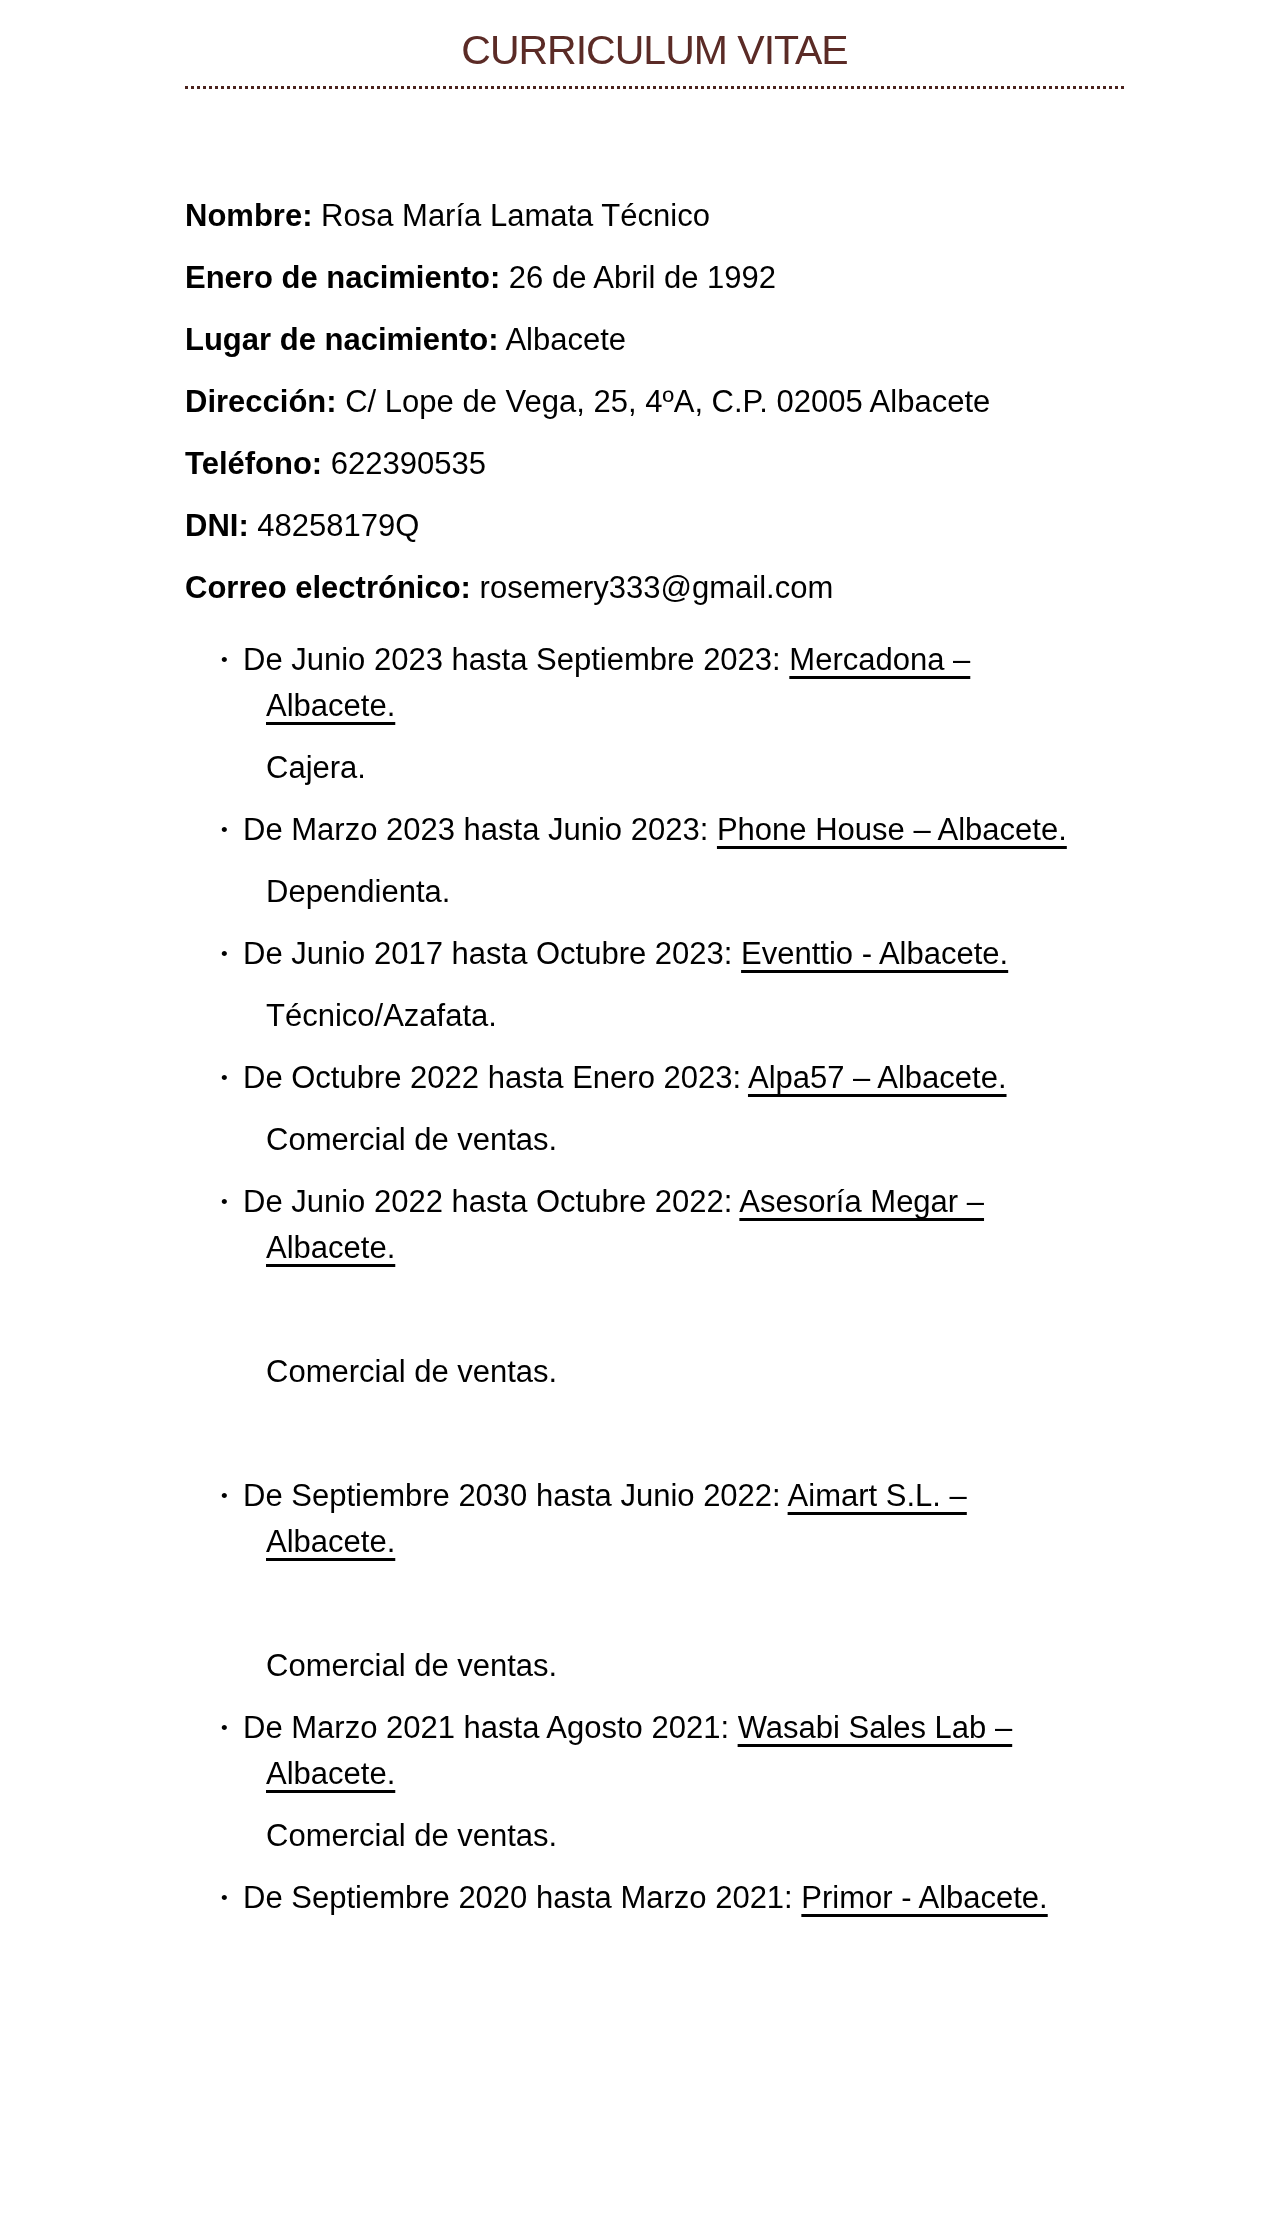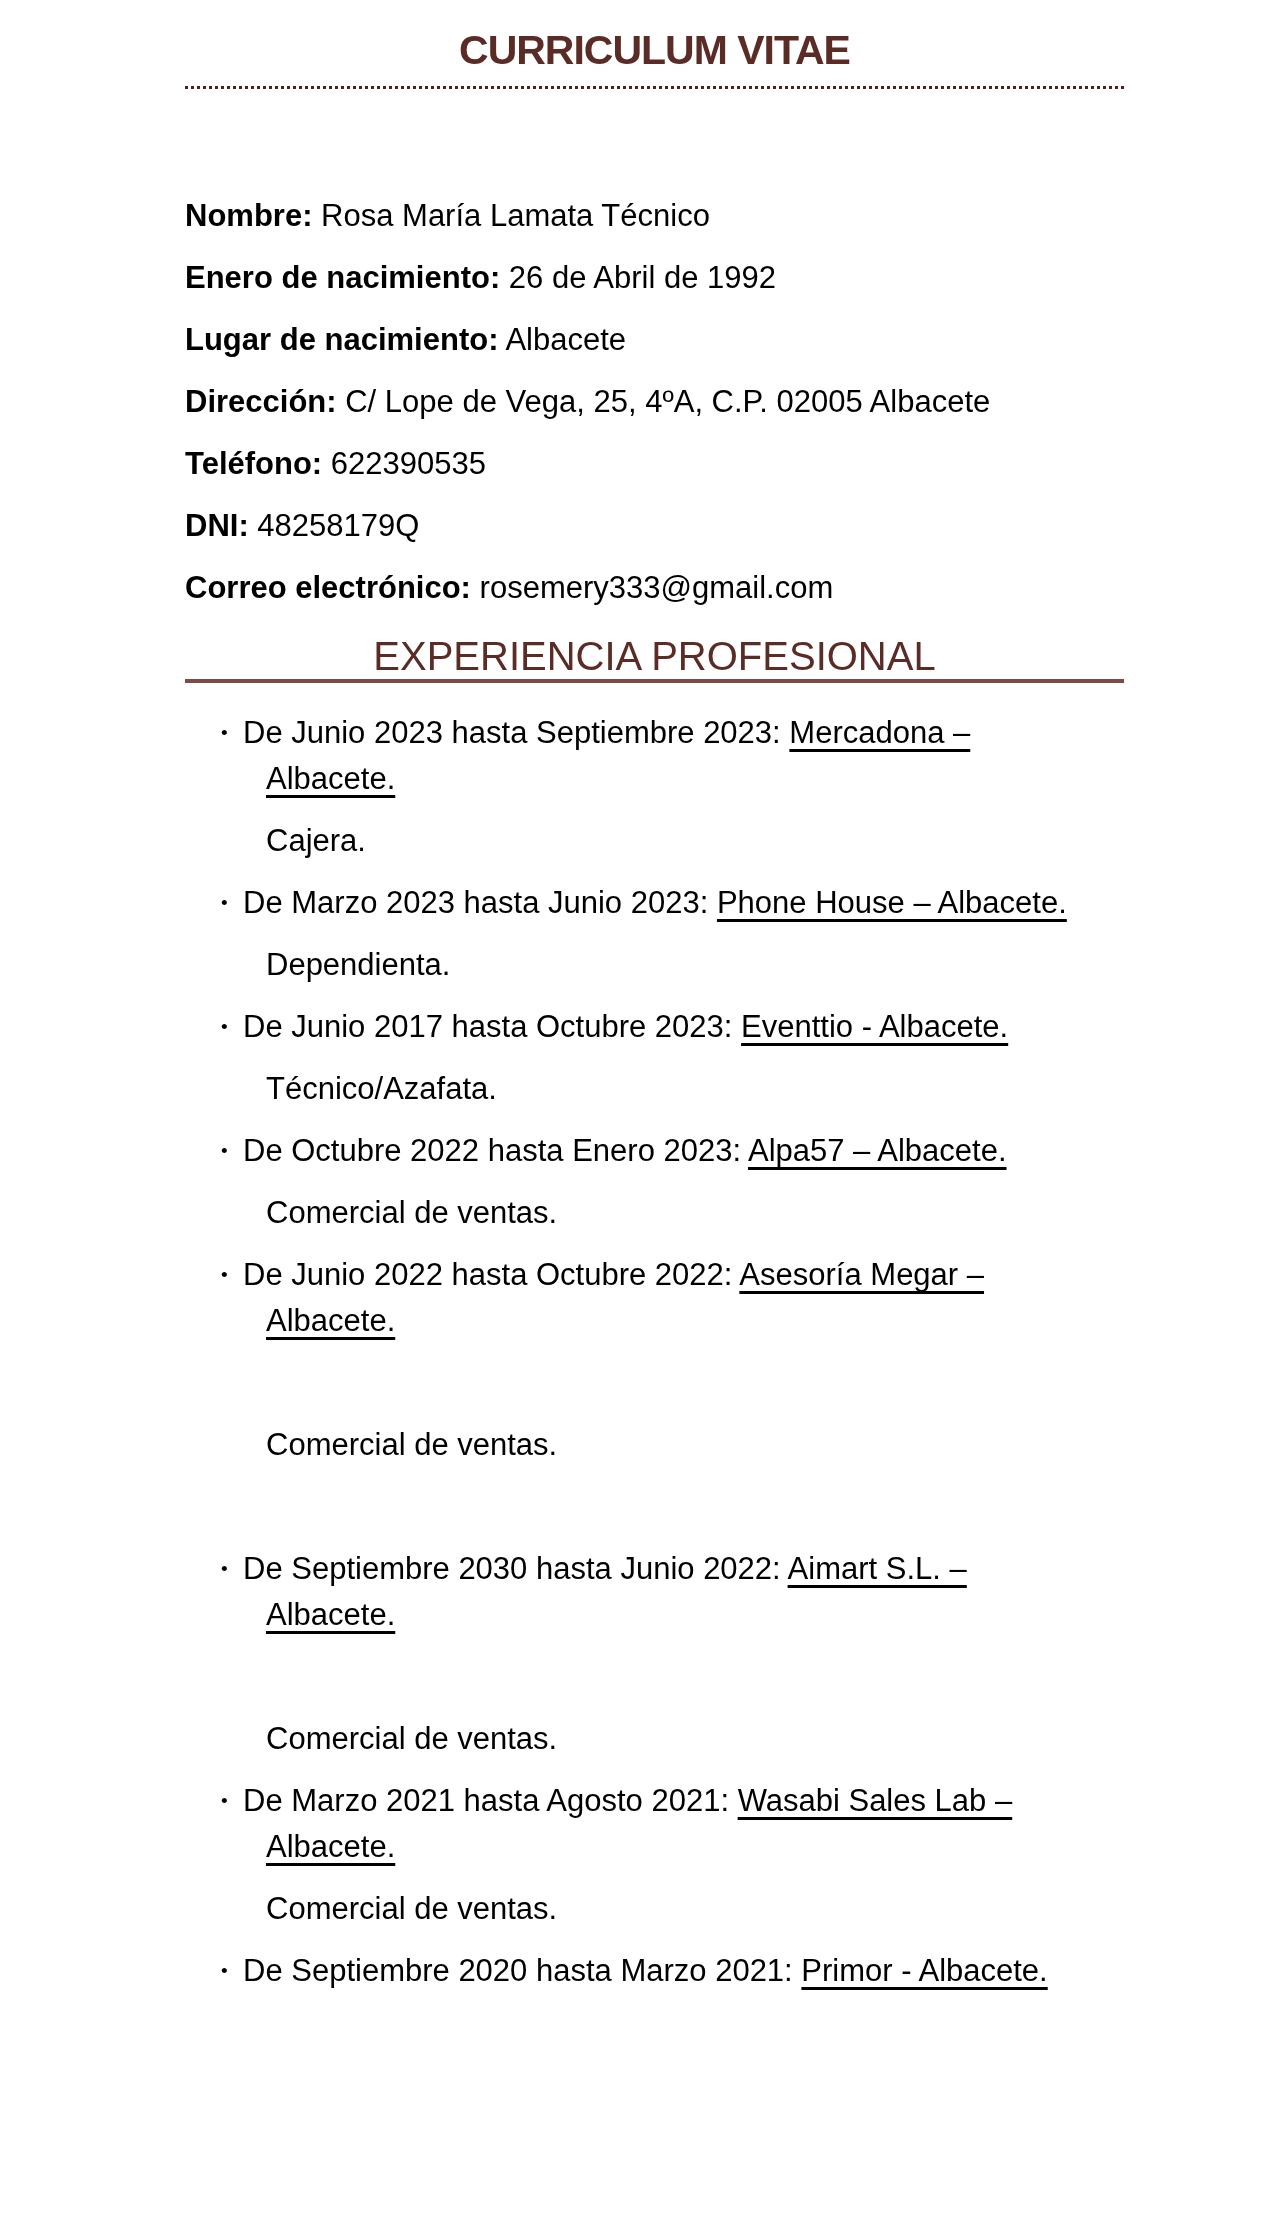--- a/index.html
+++ b/index.html
@@ -19,21 +19,21 @@
   }
   .content{
     margin-left:185px;
     margin-right:160px; 
   }
   .cv-title{
     margin:26px 0 0 0;
     text-align:center;
     font-size:41px;
     line-height:48px;
-    font-weight:700;
+    font-weight:400;
     letter-spacing:-1px;
     color:var(--accent);
   }
   .title-divider{
     margin-top:12px;
     height:0;
     border-bottom:3px dotted var(--dot);
   }
   .personal{
     margin-top:104px;
@@ -101,21 +101,20 @@
   <div class="personal">
       <p class="info-row"><span class="info-label">Nombre:</span> <span class="info-value">Rosa María Lamata Técnico</span></p>
       <p class="info-row"><span class="info-label">Enero de nacimiento:</span> <span class="info-value">26 de Abril de 1992</span></p>
       <p class="info-row"><span class="info-label">Lugar de nacimiento:</span> <span class="info-value">Albacete</span></p>
       <p class="info-row"><span class="info-label">Dirección:</span> <span class="info-value">C/ Lope de Vega, 25, 4ºA, C.P. 02005 Albacete</span></p>
       <p class="info-row"><span class="info-label">Teléfono:</span> <span class="info-value">622390535</span></p>
       <p class="info-row"><span class="info-label">DNI:</span> <span class="info-value">48258179Q</span></p>
       <p class="info-row"><span class="info-label">Correo electrónico:</span> <span class="info-value">rosemery333@gmail.com</span></p>
     </div>
 
-  <h2 class="section-heading">EXPERIENCIA PROFESIONAL</h2>
 
   <div class="experience">
       <p class="entry"><span class="bullet">•</span><span class="entry-period">De Junio 2023 hasta Septiembre 2023:</span> <span class="entry-company">Mercadona – Albacete.</span></p>
       <p class="role">Cajera.</p>
       <p class="entry"><span class="bullet">•</span><span class="entry-period">De Marzo 2023 hasta Junio 2023:</span> <span class="entry-company">Phone House – Albacete.</span></p>
       <p class="role">Dependienta.</p>
       <p class="entry"><span class="bullet">•</span><span class="entry-period">De Junio 2017 hasta Octubre 2023:</span> <span class="entry-company">Eventtio - Albacete.</span></p>
       <p class="role">Técnico/Azafata.</p>
       <p class="entry"><span class="bullet">•</span><span class="entry-period">De Octubre 2022 hasta Enero 2023:</span> <span class="entry-company">Alpa57 – Albacete.</span></p>
       <p class="role">Comercial de ventas.</p>

